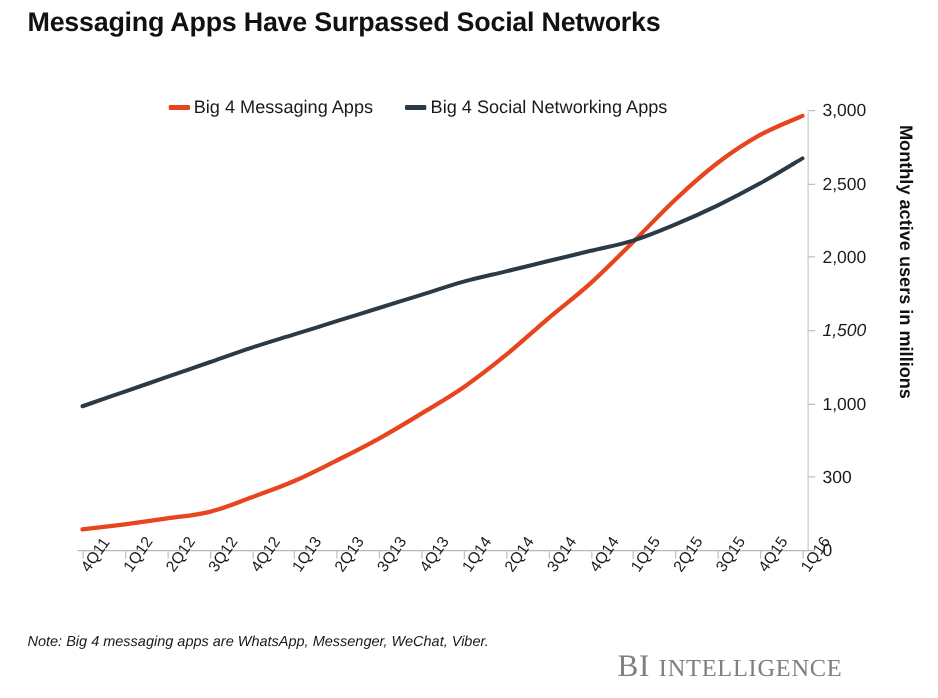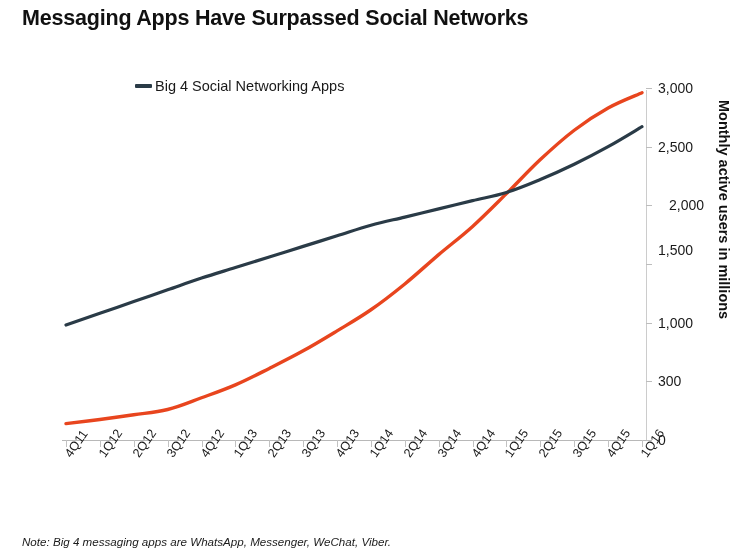--- a/index.html
+++ b/index.html
@@ -118,21 +118,21 @@
 
   
   #footnotes {
     position: absolute;
     left: 22px; top: 506px;
     font-size: 11.6px;
     font-style: italic;
     line-height: 15.2px;
     color: #1a1a1a;
   }
-  #footnotes span { display: block; margin-top: 28px; }
+  #footnotes span { display: block; }
 
   
   #brand {
     position: absolute;
     right: 18px; bottom: 10px;
     font-family: "Liberation Serif", serif;
     font-size: 25px;
     color: #808080;
     letter-spacing: 0.6px;
     white-space: nowrap;
@@ -142,20 +142,24 @@
 </head>
 <body>
 
 <div id="page">
 
   <div id="title">Messaging Apps Have Surpassed Social Networks</div>
 
 
   <div id="legend">
       <div class="legend-item">
+        <span class="legend-swatch" style="background: rgb(232, 69, 30);"></span>
+        <span>Big 4 Messaging Apps</span>
+      </div>
+      <div class="legend-item">
         <span class="legend-swatch" style="background: rgb(42, 59, 71);"></span>
         <span>Big 4 Social Networking Apps</span>
       </div>
     </div>
 
   <div id="plot">
     <svg id="plot-svg" viewBox="0 0 584 352" preserveAspectRatio="none">
         <path d="M 4.00 335.57 C 10.10 334.83, 25.68 333.05, 37.88 331.47 C 50.08 329.88, 59.57 328.57, 71.76 326.77 C 83.96 324.98, 93.45 324.56, 105.65 321.49 C 117.84 318.43, 127.33 314.20, 139.53 309.76 C 151.73 305.32, 161.21 302.13, 173.41 296.85 C 185.61 291.57, 195.10 286.55, 207.29 280.43 C 219.49 274.30, 228.98 269.59, 241.18 262.83 C 253.37 256.07, 262.86 250.27, 275.06 242.88 C 287.26 235.49, 296.74 230.21, 308.94 221.76 C 321.14 213.31, 330.63 205.87, 342.82 195.95 C 355.02 186.02, 364.51 176.96, 376.71 166.61 C 388.90 156.26, 398.39 149.44, 410.59 138.45 C 422.79 127.47, 432.27 117.64, 444.47 105.60 C 456.67 93.56, 466.16 82.98, 478.35 71.57 C 490.55 60.17, 500.04 51.53, 512.24 42.24 C 524.43 32.95, 533.92 26.71, 546.12 19.95 C 558.32 13.19, 573.90 7.44, 580.00 4.69" fill="none" stroke="#E8451E" stroke-width="3.4" stroke-linecap="round" stroke-linejoin="round"></path>
         <path d="M 4.00 237.01 C 10.10 234.90, 25.68 229.50, 37.88 225.28 C 50.08 221.06, 59.57 217.77, 71.76 213.55 C 83.96 209.32, 93.45 206.04, 105.65 201.81 C 117.84 197.59, 127.33 194.09, 139.53 190.08 C 151.73 186.07, 161.21 183.32, 173.41 179.52 C 185.61 175.72, 195.10 172.76, 207.29 168.96 C 219.49 165.16, 228.98 162.20, 241.18 158.40 C 253.37 154.60, 262.86 151.64, 275.06 147.84 C 287.26 144.04, 296.74 140.66, 308.94 137.28 C 321.14 133.90, 330.63 132.02, 342.82 129.07 C 355.02 126.11, 364.51 123.81, 376.71 120.85 C 388.90 117.90, 398.39 115.60, 410.59 112.64 C 422.79 109.68, 432.27 108.23, 444.47 104.43 C 456.67 100.63, 466.16 96.59, 478.35 91.52 C 490.55 86.45, 500.04 82.18, 512.24 76.27 C 524.43 70.35, 533.92 65.43, 546.12 58.67 C 558.32 51.91, 573.90 42.31, 580.00 38.72" fill="none" stroke="#2A3B47" stroke-width="3.2" stroke-linecap="round" stroke-linejoin="round"></path>
       </svg>
@@ -163,31 +167,34 @@
 
   <div id="xaxis-line"></div>
   <div id="yaxis-line"></div>
 
   <div id="yaxis-title">Monthly active users in millions</div>
 
   <div id="footnotes">
     <span>Note: Big 4 messaging apps are WhatsApp, Messenger, WeChat, Viber.</span>
   </div>
 
+  <div id="brand">
+    <span class="big" style="font-size: 25px;">BI</span><span> </span><span class="small">INTELLIGENCE</span>
+  </div>
 
 <div class="ytick" style="top: 440px;"></div>
     <div class="ylabel" style="top: 440px;">0</div>
     <div class="ytick" style="top: 381.333px;"></div>
     <div class="ylabel" style="top: 381.333px;">300</div>
     <div class="ytick" style="top: 322.667px;"></div>
     <div class="ylabel" style="top: 322.667px;">1,000</div>
     <div class="ytick" style="top: 264px;"></div>
-    <div class="ylabel" style="top: 250px;">1,500</div>
+    <div class="ylabel" style="top: 264px; font-style: italic;">1,500</div>
     <div class="ytick" style="top: 205.333px;"></div>
-    <div class="ylabel" style="top: 205.333px; margin-left: 11px;">2,000</div>
+    <div class="ylabel" style="top: 205.333px;">2,000</div>
     <div class="ytick" style="top: 146.667px;"></div>
     <div class="ylabel" style="top: 146.667px;">2,500</div>
     <div class="ytick" style="top: 88px;"></div>
     <div class="ylabel" style="top: 88px;">3,000</div>
     <div class="xtick" style="left: 66px;"></div>
     <div class="xlabel" style="left: 62px;">4Q11</div>
     <div class="xtick" style="left: 99.8824px;"></div>
     <div class="xlabel" style="left: 95.8824px;">1Q12</div>
     <div class="xtick" style="left: 133.765px;"></div>
     <div class="xlabel" style="left: 129.765px;">2Q12</div>

